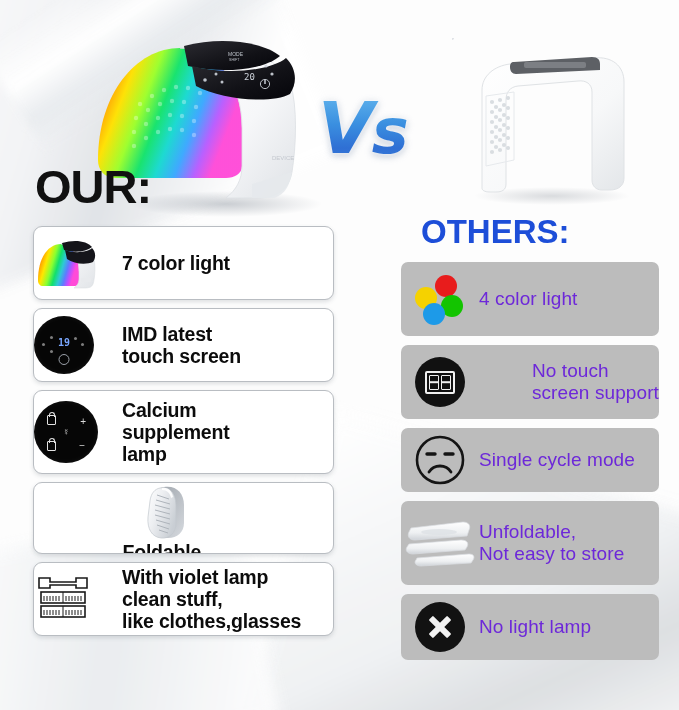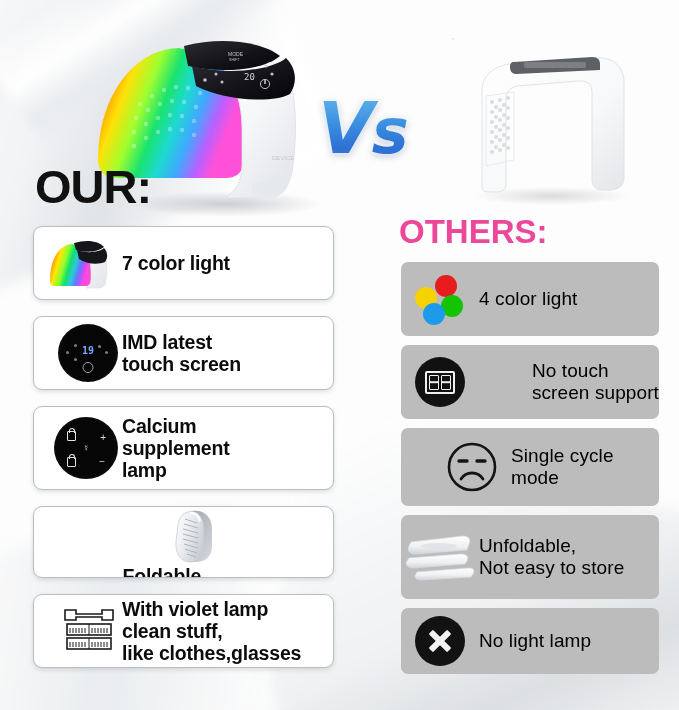--- a/index.html
+++ b/index.html
@@ -39,40 +39,40 @@
     -webkit-background-clip:text;background-clip:text;color:transparent;
     text-shadow:0 0 0 rgba(0,0,0,0);
     filter:drop-shadow(0 0 2px #ffffff) drop-shadow(0 2px 3px rgba(120,140,170,.45));
   }
   .vs .v{font-size:72px;}
   .vs .s{font-size:62px;}
 
   
   .title-our{position:absolute;left:35px;top:163px;font-size:47px;font-weight:bold;
     color:#111;letter-spacing:-1px;line-height:1;}
-  .title-others{position:absolute;left:399px;top:215px;font-size:33px;font-weight:bold;
-    color:#ec4899;letter-spacing:0px;line-height:1;}
+  .title-others{position:absolute;left:421px;top:215px;font-size:33px;font-weight:bold;
+    color:#1d4ed8;letter-spacing:0px;line-height:1;}
 
   
   .our-list{position:absolute;left:33px;top:226px;width:301px;}
   .our-row{position:relative;background:#ffffff;border:1.5px solid #b9bdc2;border-radius:9px;
-    margin-bottom:16px;display:flex;align-items:center;
+    margin-bottom:8px;display:flex;align-items:center;
     box-shadow:0 2px 4px rgba(80,90,100,.18);overflow:hidden;}
-  .our-row .ico{width:84px;min-width:84px;height:100%;display:flex;align-items:center;justify-content:flex-end;}
+  .our-row .ico{width:84px;min-width:84px;height:100%;display:flex;align-items:center;justify-content:flex-start;}
   .our-row .txt{font-size:19.5px;font-weight:bold;color:#0c0c0c;line-height:1.14;
     padding-left:4px;padding-right:6px;white-space:pre-line;letter-spacing:-.2px;}
   .r1{height:72px;} .r2{height:72px;} .r3{height:82px;}
   .r4{height:66px;} .r5{height:70px;flex-direction:column;} .r6{height:72px;}
 
   
   .others-list{position:absolute;left:401px;top:262px;width:258px;}
   .other-row{background:#bcbcbc;border-radius:7px;margin-bottom:9px;display:flex;align-items:center;}
   .other-row .ico{width:78px;min-width:78px;display:flex;align-items:center;justify-content:center;}
-  .other-row .txt{font-size:19px;color:#000000;line-height:1.16;white-space:pre-line;letter-spacing:.1px;}
-  .o1{height:74px;} .o2{height:74px;justify-content:space-between;} .o3{height:78px;padding-left:32px;} .o4{height:84px;} .o5{height:66px;}
+  .other-row .txt{font-size:19px;color:#6d28d9;line-height:1.16;white-space:pre-line;letter-spacing:.1px;}
+  .o1{height:74px;} .o2{height:74px;justify-content:space-between;} .o3{height:64px;} .o4{height:84px;} .o5{height:66px;}
 
   
   .dial{width:60px;height:58px;border-radius:50%;background:#060606;position:relative;
     box-shadow:inset 0 0 6px rgba(255,255,255,.06);}
   .dial .digi{position:absolute;left:50%;top:44%;transform:translate(-50%,-50%);
     color:#7aa7ff;font-family:"DejaVu Sans Mono", monospace;font-size:10px;font-weight:bold;}
   .dial .dot{position:absolute;width:3px;height:3px;border-radius:50%;background:#7d7d7d;}
   .dial .lbl{position:absolute;color:#e8e8e8;font-size:4.2px;letter-spacing:.2px;}
   .dial .sym{position:absolute;color:#dcdcdc;font-size:10px;line-height:1;}
 

